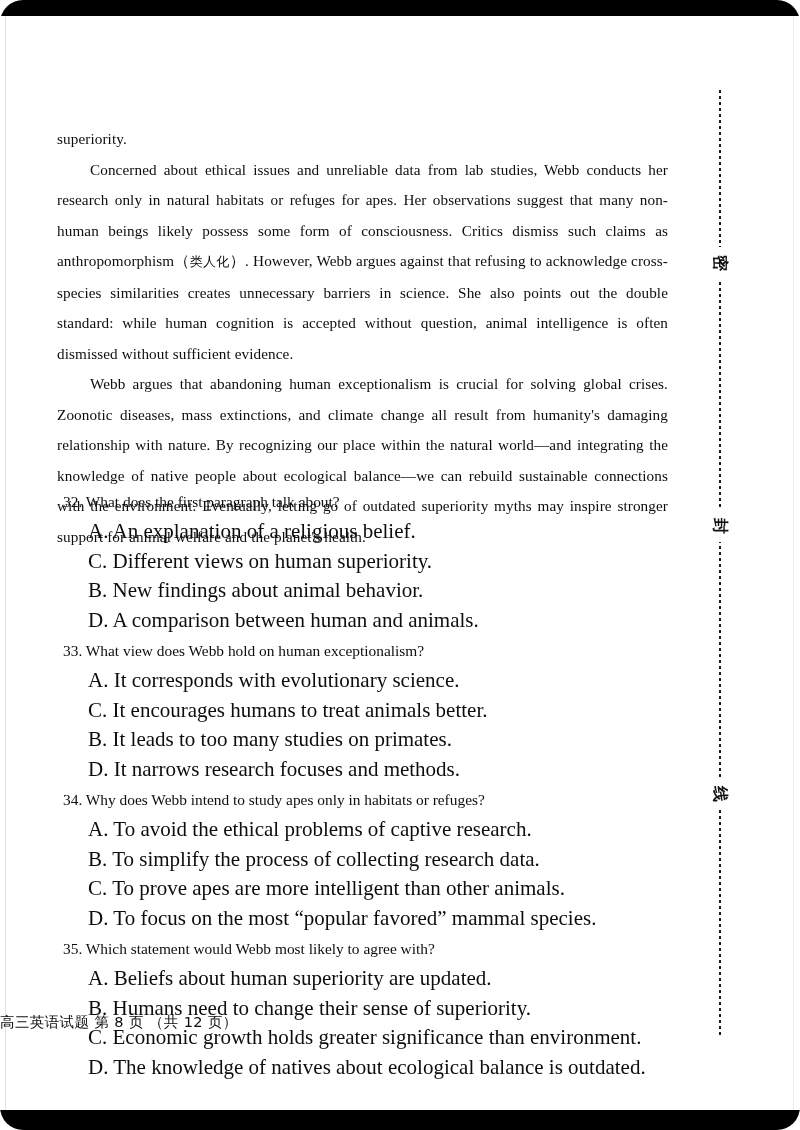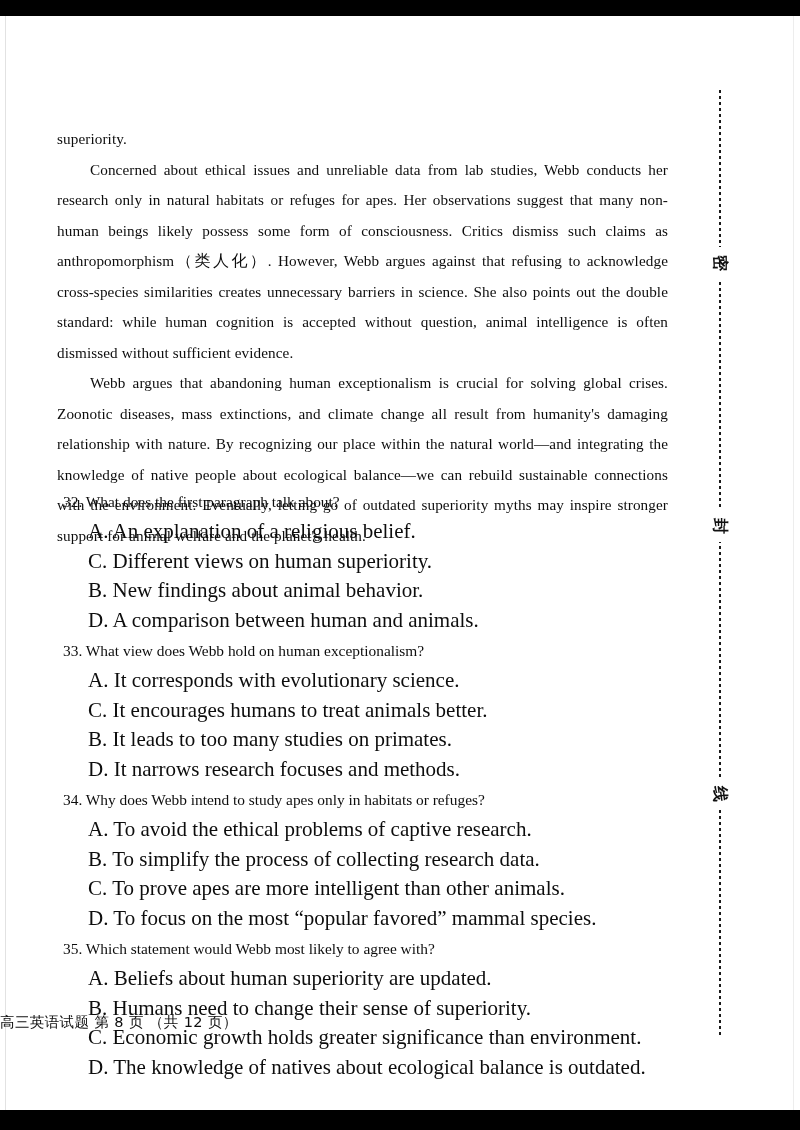--- a/index.html
+++ b/index.html
@@ -9,20 +9,21 @@
     background: #ffffff;
   }
   .page {
     position: relative;
     width: 800px;
     height: 1130px;
     background: #ffffff;
     overflow: hidden;
     font-family: "Liberation Serif", "DejaVu Serif", serif;
     color: #0d0d0d;
+    border-radius: 23px;
   }
   
   .scan-bar-top {
     position: absolute;
     left: 0; top: 0;
     width: 800px; height: 16px;
     background: #000000;
   }
   .scan-bar-bottom {
     position: absolute;
@@ -57,21 +58,21 @@
     line-height: 30.5px;
     text-align: justify;
     text-justify: inter-word;
     letter-spacing: 0.1px;
   }
   p.para.indent {
     text-indent: 33px;
   }
   .cjk {
     font-family: "DejaVu Sans", sans-serif;
-    font-size: 16px;
+    font-size: 13px;
   }
 
   
   .questions {
     position: absolute;
     left: 63px;
     top: 487px;
     width: 620px;
   }
   .q-block { margin-bottom: 0px; }

